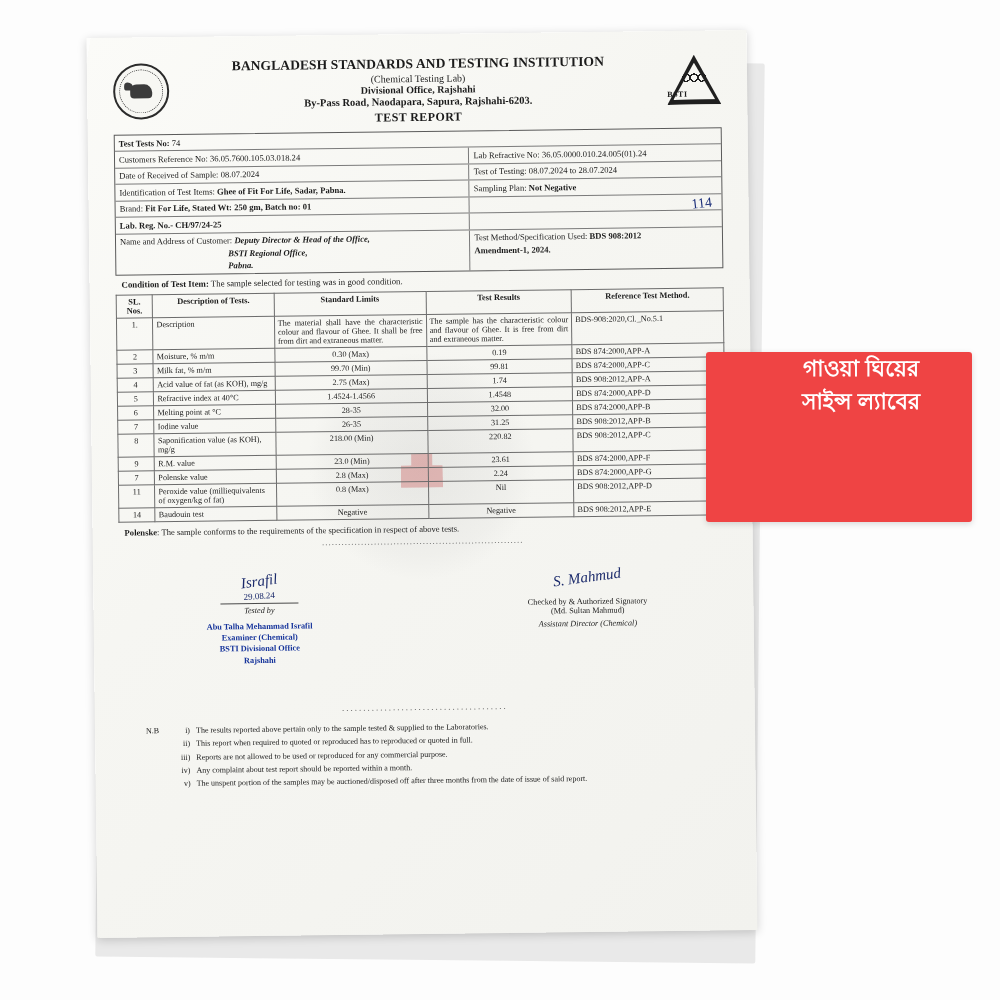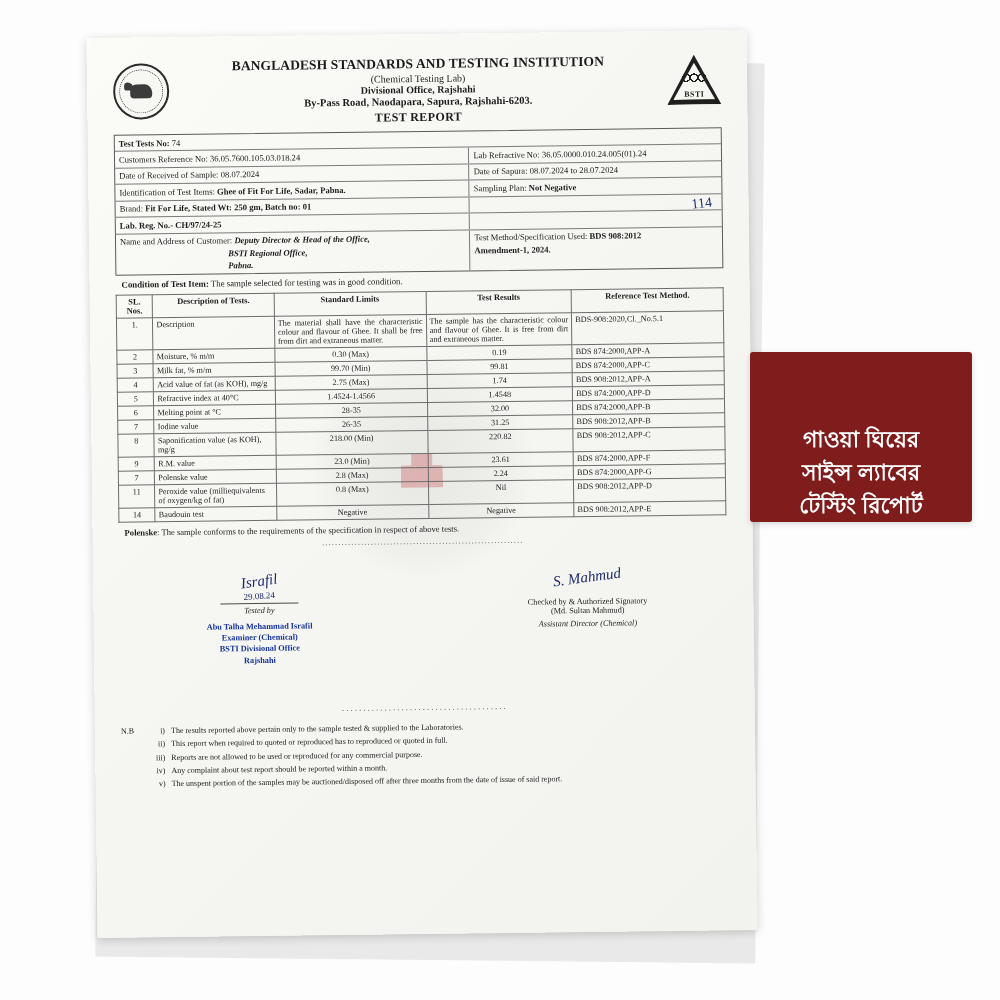--- a/index.html
+++ b/index.html
@@ -68,21 +68,21 @@
     position:absolute;inset:0;
     background:#1f1f1f;
     clip-path:polygon(50% 0,100% 100%,0 100%);
   }
   .bsti-tri .t2{
     position:absolute;left:6px;right:6px;top:8px;bottom:5px;
     background:#f6f6f2;
     clip-path:polygon(50% 0,100% 100%,0 100%);
   }
   .bsti-tri .lbl{
-    position:absolute;left:0;right:0;bottom:6px;text-align:center;
+    position:absolute;left:0;right:0;bottom:6px;text-align:left;
     font-size:8px;font-weight:bold;letter-spacing:.5px;color:#1f1f1f;
   }
   .bsti-tri .rings{
     position:absolute;left:50%;top:16px;transform:translateX(-50%);
     width:26px;height:14px;
     background:
       radial-gradient(circle at 20% 50%,transparent 3px,#1f1f1f 3px 4.2px,transparent 4.3px),
       radial-gradient(circle at 50% 50%,transparent 3px,#1f1f1f 3px 4.2px,transparent 4.3px),
       radial-gradient(circle at 80% 50%,transparent 3px,#1f1f1f 3px 4.2px,transparent 4.3px);
   }
@@ -135,31 +135,32 @@
   }
   .sigdate{color:#1b2a6b;font-size:9px;transform:rotate(-3deg);}
   .sigline{border-top:1px solid #4a4a4a;width:78px;margin:2px auto 2px;}
   .sigrole{font-size:8.2px;}
   .blue{color:#16349b;font-weight:bold;font-size:8.3px;line-height:1.35;}
   .ital{font-style:italic;}
 
   .dotline{text-align:center;font-size:9px;color:#555;letter-spacing:2px;margin-top:38px;}
   .nb{margin-top:10px;font-size:8px;line-height:1.55;}
   .nb-head{display:flex;}
-  .nb-lab{width:26px;font-weight:normal;}
+  .nb-lab{width:26px;font-weight:normal;margin-left:25px;}
   .nb-list{flex:1;}
   .nb-item{display:flex;margin-bottom:1px;}
   .nb-rn{width:18px;text-align:right;padding-right:6px;}
 
   
   #callout{
     position:absolute;right:28px;top:352px;width:222px;height:170px;
-    background:#7f1d1d;border-radius:3px;
-    display:flex;flex-direction:column;align-items:center;justify-content:flex-end;
+    background:#ef4444;border-radius:3px;
+    display:flex;flex-direction:column;align-items:center;justify-content:flex-start;
     box-shadow:0 2px 6px rgba(0,0,0,.15);
+    padding-left:44px;
   }
   #callout .ln{
     color:#ffffff;font-family:"Liberation Sans",sans-serif;
     font-size:22px;font-weight:bold;line-height:1.5;text-align:center;
   }
 </style>
 </head>
 <body>
 
 <div id="scene">
@@ -209,21 +210,21 @@
             <span>36.05.0000.010.24.005(01).24</span>
           </div>
         </div>
 
         <div class="irow">
           <div class="icell icol-l">
             <span>Date of Received of Sample:</span>
             <span>08.07.2024</span>
           </div>
           <div class="icell icol-r">
-            <span>Date of Sapura:</span>
+            <span>Test of Testing:</span>
             <span>08.07.2024 to 28.07.2024</span>
           </div>
         </div>
 
         <div class="irow">
           <div class="icell icol-l">
             <span>Identification of Test Items:</span>
             <span class="b">Ghee of Fit For Life, Sadar, Pabna.</span>
           </div>
           <div class="icell icol-r">
@@ -420,15 +421,14 @@
           </div>
         </div>
       </div>
 
     </div>
   </div>
 
   <div id="callout">
     <div class="ln">গাওয়া ঘিয়ের</div>
     <div class="ln">সাইন্স ল্যাবের</div>
-    <div class="ln">টেস্টিং রিপোর্ট</div>
   </div>
 </div>
 
 </body></html>

